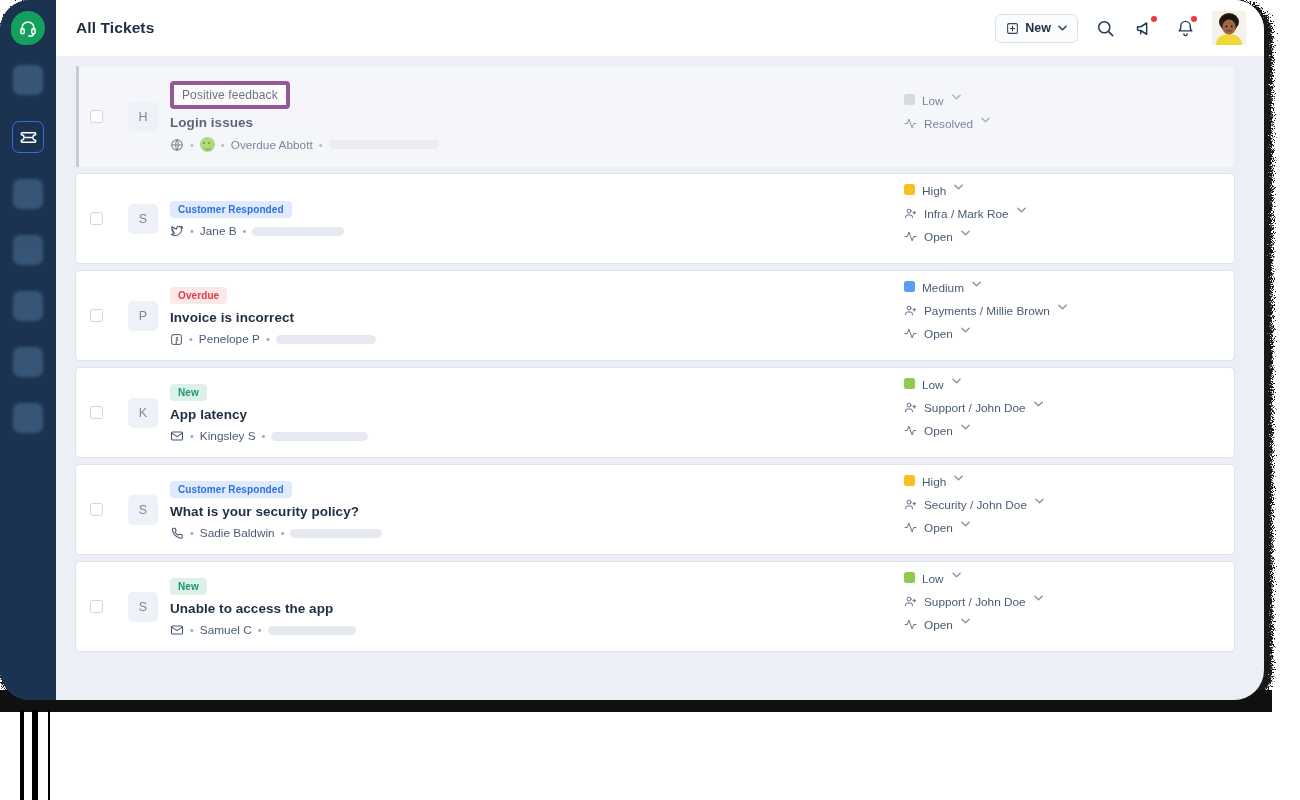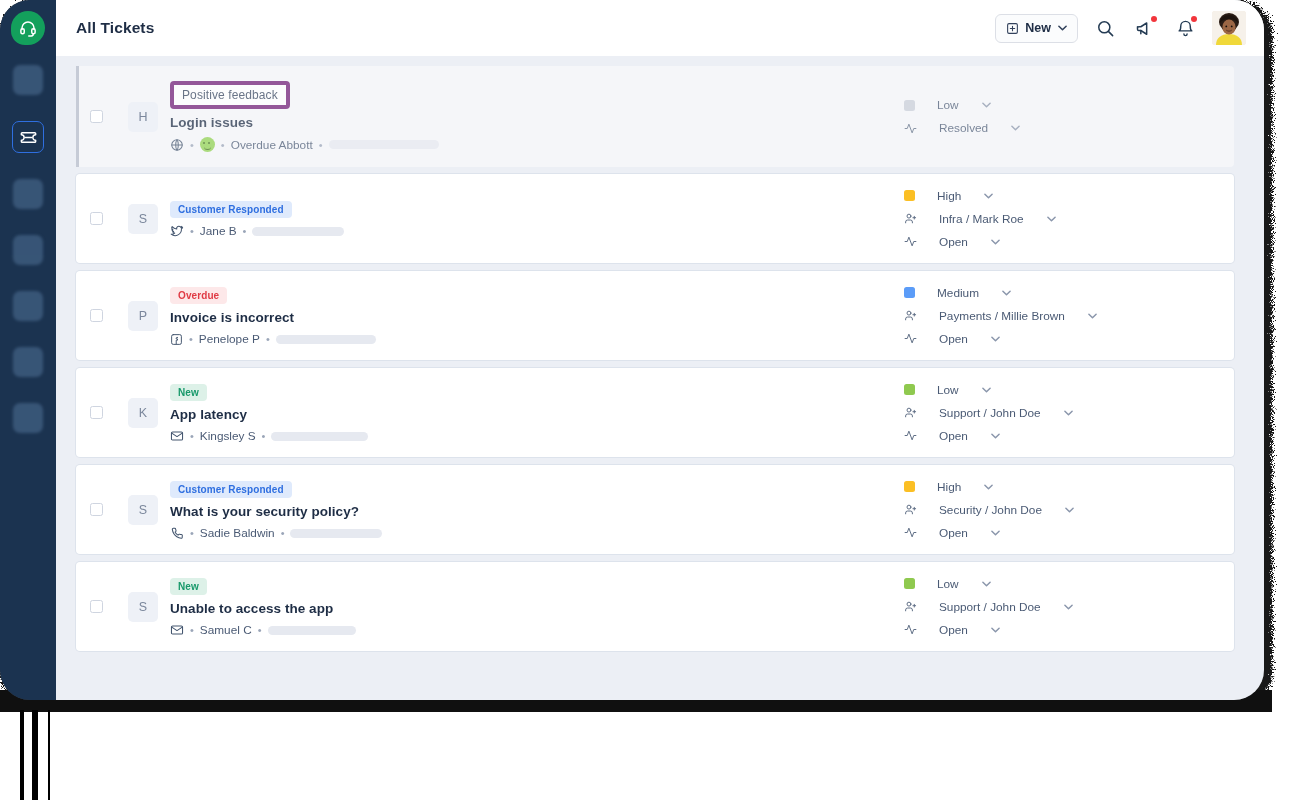--- a/index.html
+++ b/index.html
@@ -199,21 +199,21 @@
     box-shadow:5px 0 0 #3c6b16;
   }
   .smiley::after{
     content:""; position:absolute; left:4px; top:8px;
     width:7px;height:3.5px;
     border-bottom:1.6px solid #3c6b16; border-radius:0 0 7px 7px;
   }
 
   .cell-side{ width:330px; flex:0 0 330px; padding-right:6px; }
   .side-row{
-    display:flex; align-items:center; gap:22px;
+    display:flex; align-items:flex-start; gap:7px;
     font-size:11.8px; color:#4a5a74;
     height:23px;
   }
   .prio-sq{ width:11px;height:11px;border-radius:2.5px; flex:0 0 11px;}
   .chev{ color:#8a96ab; font-size:9px; margin-left:1px;}
   .ticket.active .cell-side, .ticket.active .cell-body{ opacity:.72; }
 
   svg{ display:block; }
 </style>
 </head>

